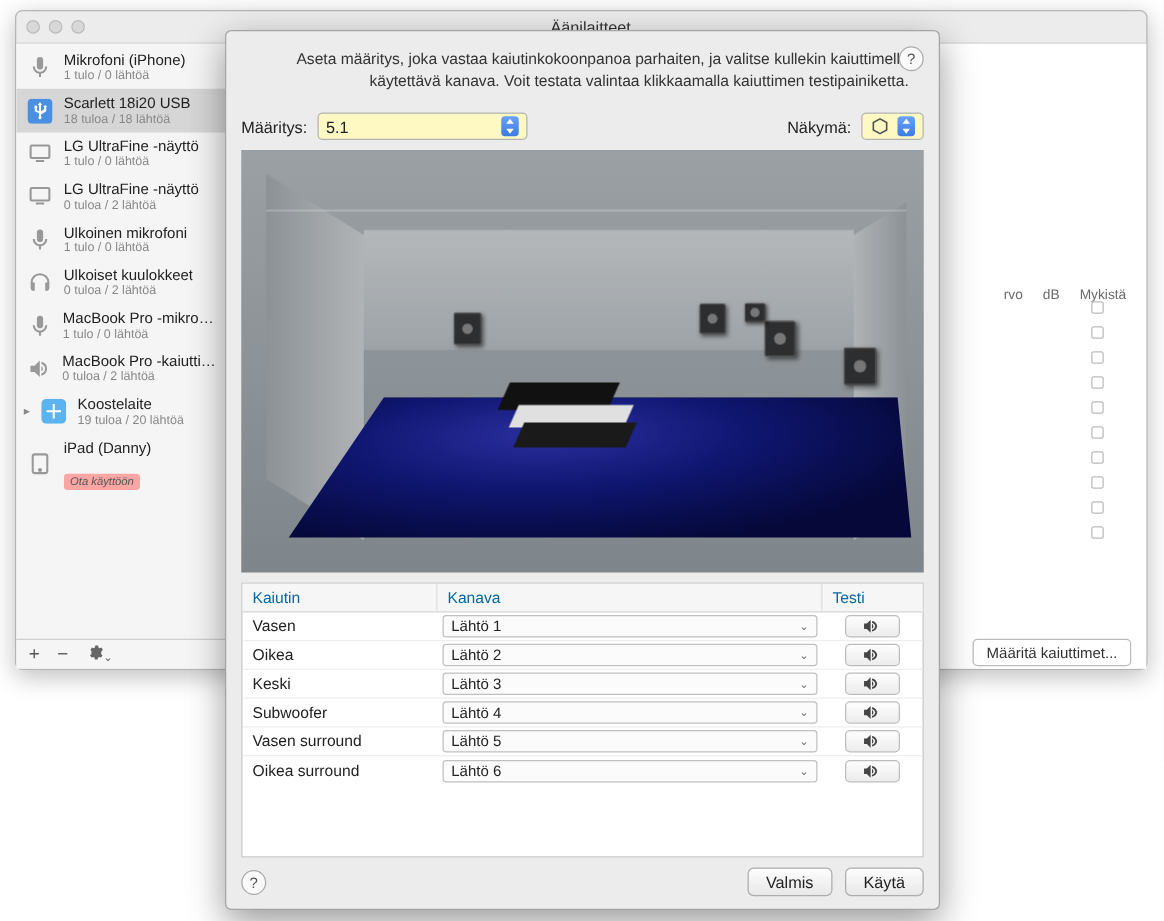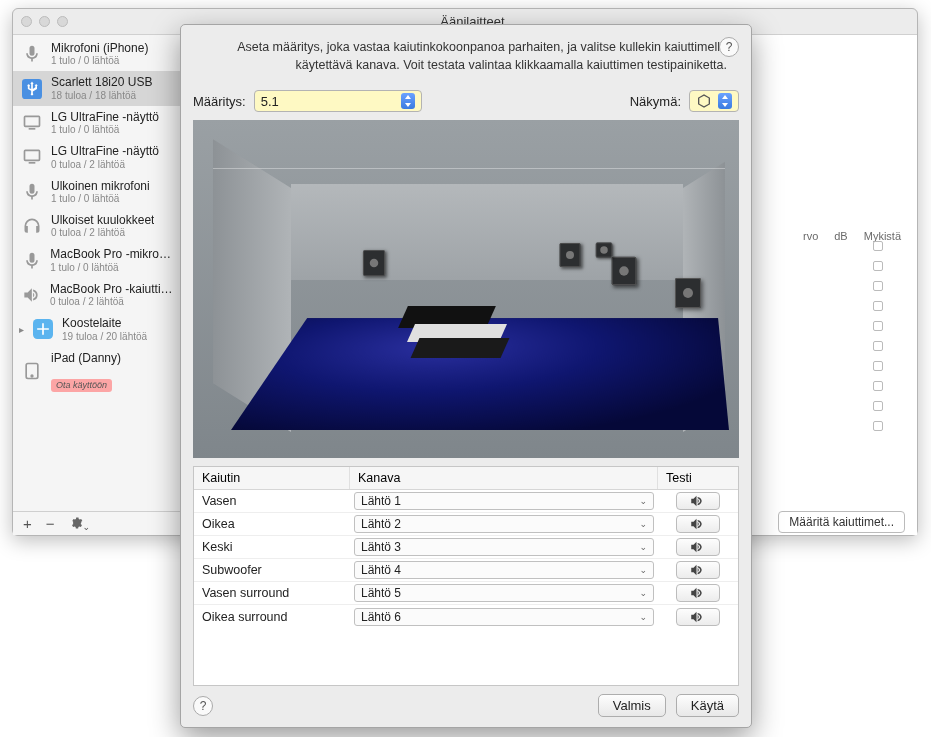--- a/index.html
+++ b/index.html
@@ -69,21 +69,21 @@
 .edge.t1{ left:10px; right:4px; top:30px; height:1px;}
 .speaker3d { position:absolute; width: 26px; height: 30px; background: #2c2e30; border-radius: 2px; box-shadow: inset 0 0 0 1px #555, 2px 2px 4px rgba(0,0,0,.5);}
 .speaker3d::after{content:""; position:absolute; left:50%; top:50%; width:10px; height:10px; background:#777; border-radius:50%; transform:translate(-50%,-50%);}
 .sofa { position:absolute; left: 200px; top: 168px; width: 98px; height: 58px; }
 .sofa .back { position:absolute; left:0; top:0; width:88px; height:22px; background:#111; transform: skewX(-24deg);}
 .sofa .seat { position:absolute; left:8px; top:18px; width:92px; height:18px; background:#e0e0e0; transform: skewX(-24deg);}
 .sofa .base { position:absolute; left:12px; top:32px; width:90px; height:20px; background:#1a1a1a; transform: skewX(-24deg);}
 
 .table-area { flex: 1; margin: 8px 12px 0; background: #fff; border: 1px solid #c6c6c6; display: flex; flex-direction: column; font-size: 12.5px; }
 .thead { display: flex; background: #f6f6f6; border-bottom: 1px solid #d6d6d6; }
-.th { padding: 4px 8px; color: #000000; border-right: 1px solid #e0e0e0; }
+.th { padding: 4px 8px; color: #0369a1; border-right: 1px solid #e0e0e0; }
 .th.c1 { width: 156px; } .th.c2 { flex: 1; } .th.c3 { width: 80px; border-right: none;}
 .trow { display: flex; align-items: center; border-bottom: 1px solid #eee; height: 23px; }
 .trow:last-child{border-bottom:none;}
 .td1 { width: 156px; padding: 0 8px; color: #222; }
 .td2 { flex: 1; padding: 0 4px; }
 .td3 { width: 80px; padding: 0 8px; display:flex; justify-content:center;}
 .chan-sel { width: 100%; height: 18px; background: #fbfbfb; border: 1px solid #c0c0c0; border-radius: 3px; display: flex; align-items: center; justify-content: space-between; padding: 0 6px; font-size: 12px; color:#222;}
 .chan-sel .chev { font-size: 9px; color: #666; }
 .test-btn { width: 44px; height: 18px; border: 1px solid #bcbcbc; border-radius: 4px; background: linear-gradient(#fdfdfd,#ececec); display:flex; align-items:center; justify-content:center;}
 .test-btn svg { width: 18px; height: 12px; }

